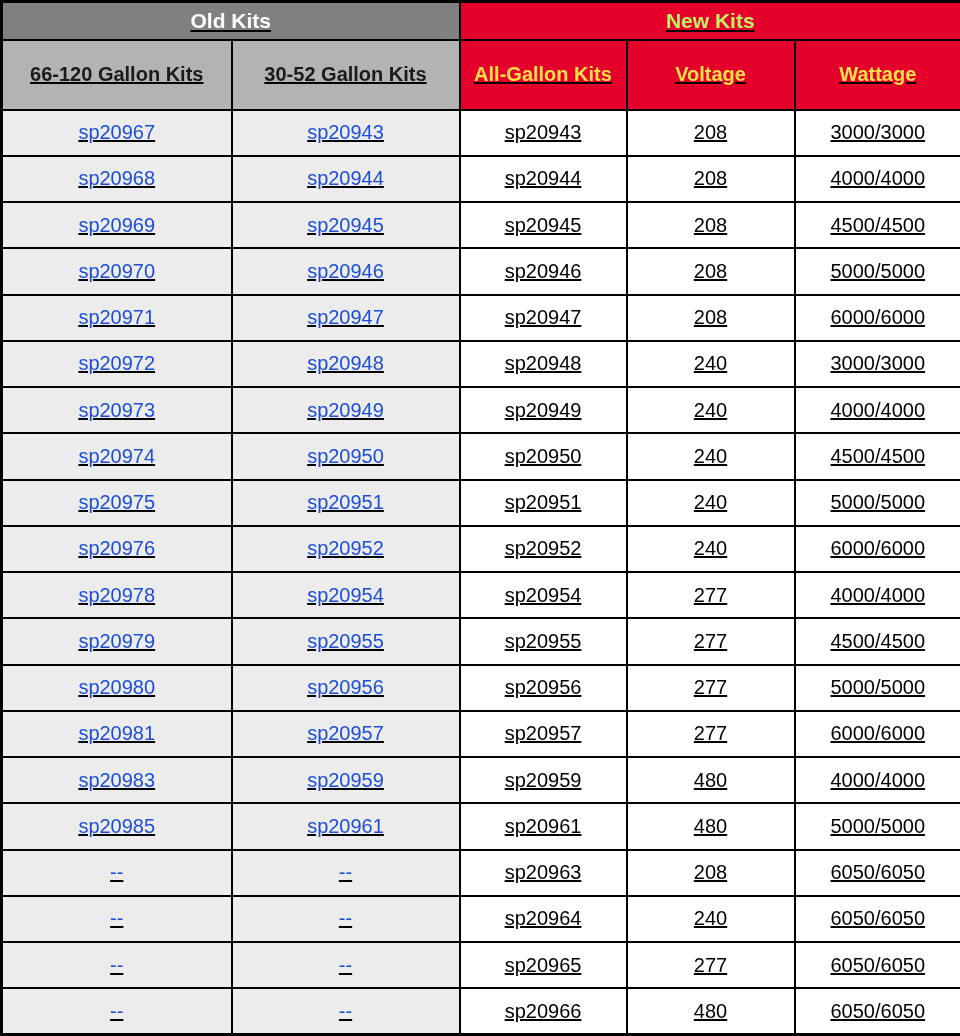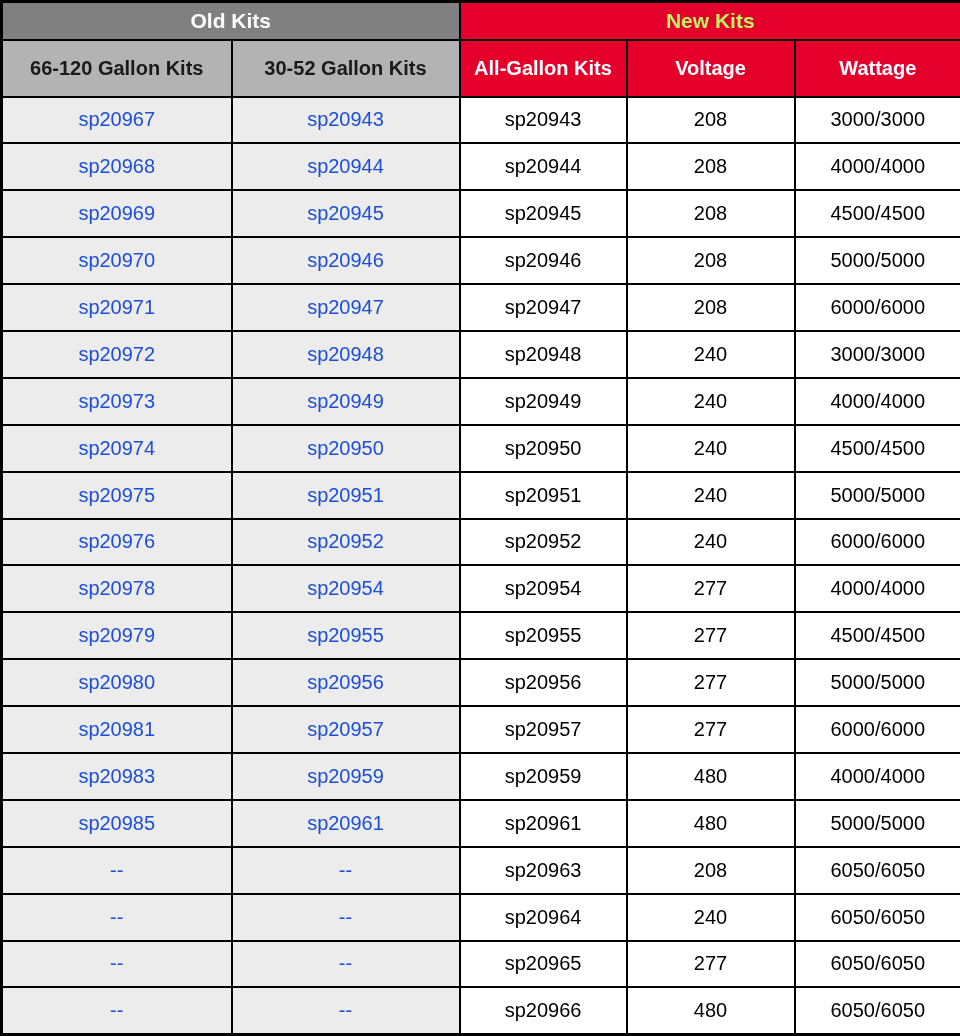--- a/index.html
+++ b/index.html
@@ -5,20 +5,21 @@
   html, body {
     margin: 0;
     padding: 0;
     background: #ffffff;
     font-family: "Liberation Sans", sans-serif;
   }
   .page {
     width: 960px;
     height: 1036px;
     box-sizing: border-box;
+    text-decoration: underline;
   }
   table.kits {
     width: 960px;
     height: 1036px;
     border-collapse: collapse;
     table-layout: fixed;
     border: 3px solid #000000;
   }
   table.kits th,
   table.kits td {
@@ -44,30 +45,30 @@
     font-weight: bold;
   }
   th.group-new {
     background: #e4002b;
     color: #bef264;
     font-size: 21px;
     font-weight: bold;
   }
 
   
-  tr.sub-row { height: 57px; }
+  tr.sub-row { height: 70px; }
   th.sub-old {
     background: #b3b3b3;
     color: #1a1a1a;
     font-size: 20px;
     font-weight: bold;
   }
   th.sub-new {
     background: #e4002b;
-    color: #ffffff;
+    color: #fde047;
     font-size: 20px;
     font-weight: bold;
     line-height: 1.25;
     padding: 0 18px;
     margin-left: 16px;
   }
 
   
   tbody tr { height: 39px; }
   td.old-cell {

